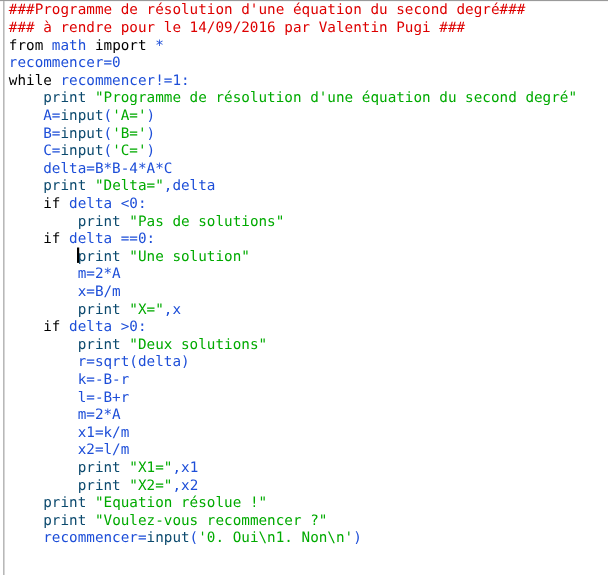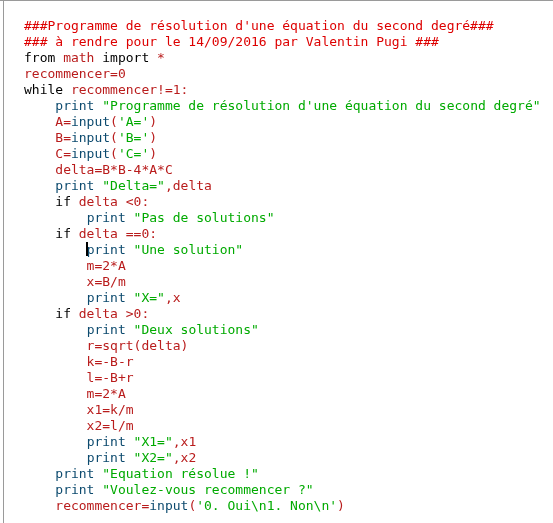--- a/index.html
+++ b/index.html
@@ -33,41 +33,41 @@
     width: 1px;
     height: 523px;
     background: #9a9a9a;
   }
 
   #code {
     position: absolute;
     left: 8px;
     top: 1px;
     right: 0;
-    margin: 16px;
+    margin: 0;
     padding: 0;
     font-family: "DejaVu Sans Mono", "Liberation Mono", monospace;
     font-size: 13px;
     line-height: 16px;
     letter-spacing: 0px;
     white-space: pre;
     color: #000000;
     font-weight: normal;
   }
 
   .ln {
     display: block;
     height: 16px;
     line-height: 16px;
     white-space: pre;
     position: relative;
   }
 
   .tok { white-space: pre; }
-  .t-plain   { color: #b91c1c; }
+  .t-plain   { color: #1d4ed8; }
   .t-comment { color: #dd0000; }
   .t-builtin { color: #0c4a6e; }
   .t-string  { color: #00aa00; }
 
   
   .caret {
     display: inline-block;
     width: 0;
     height: 0;
     position: relative;

